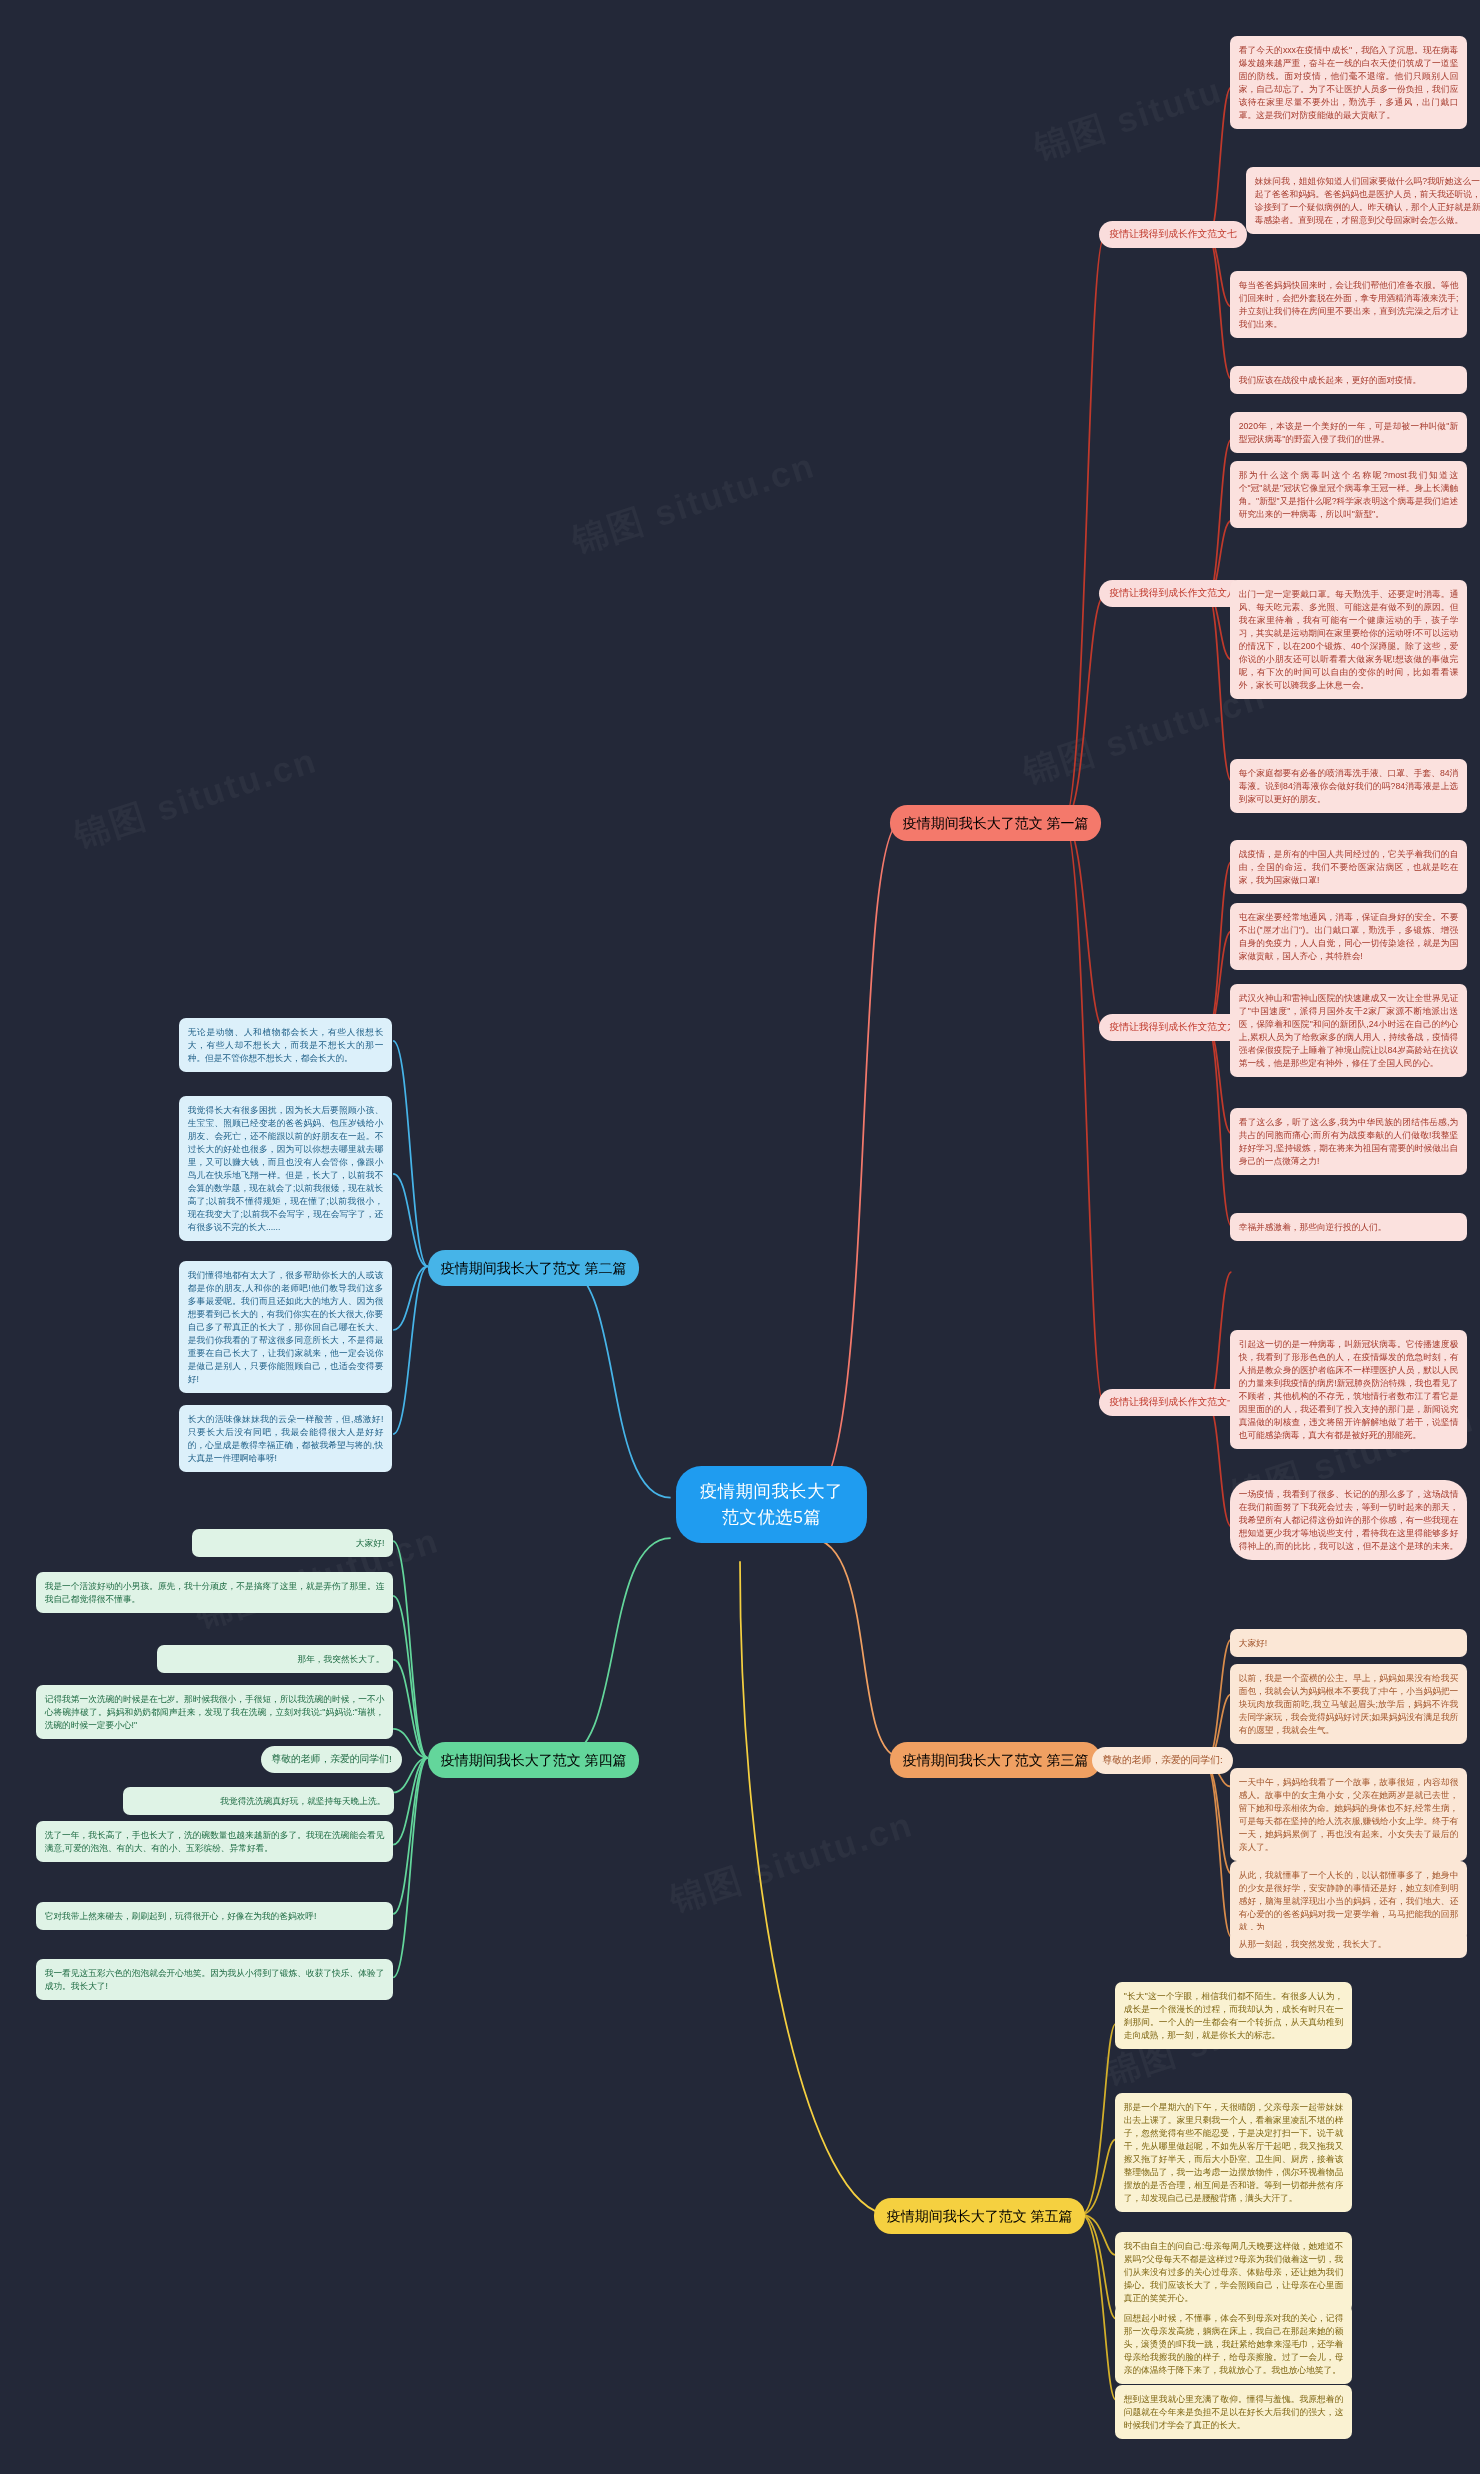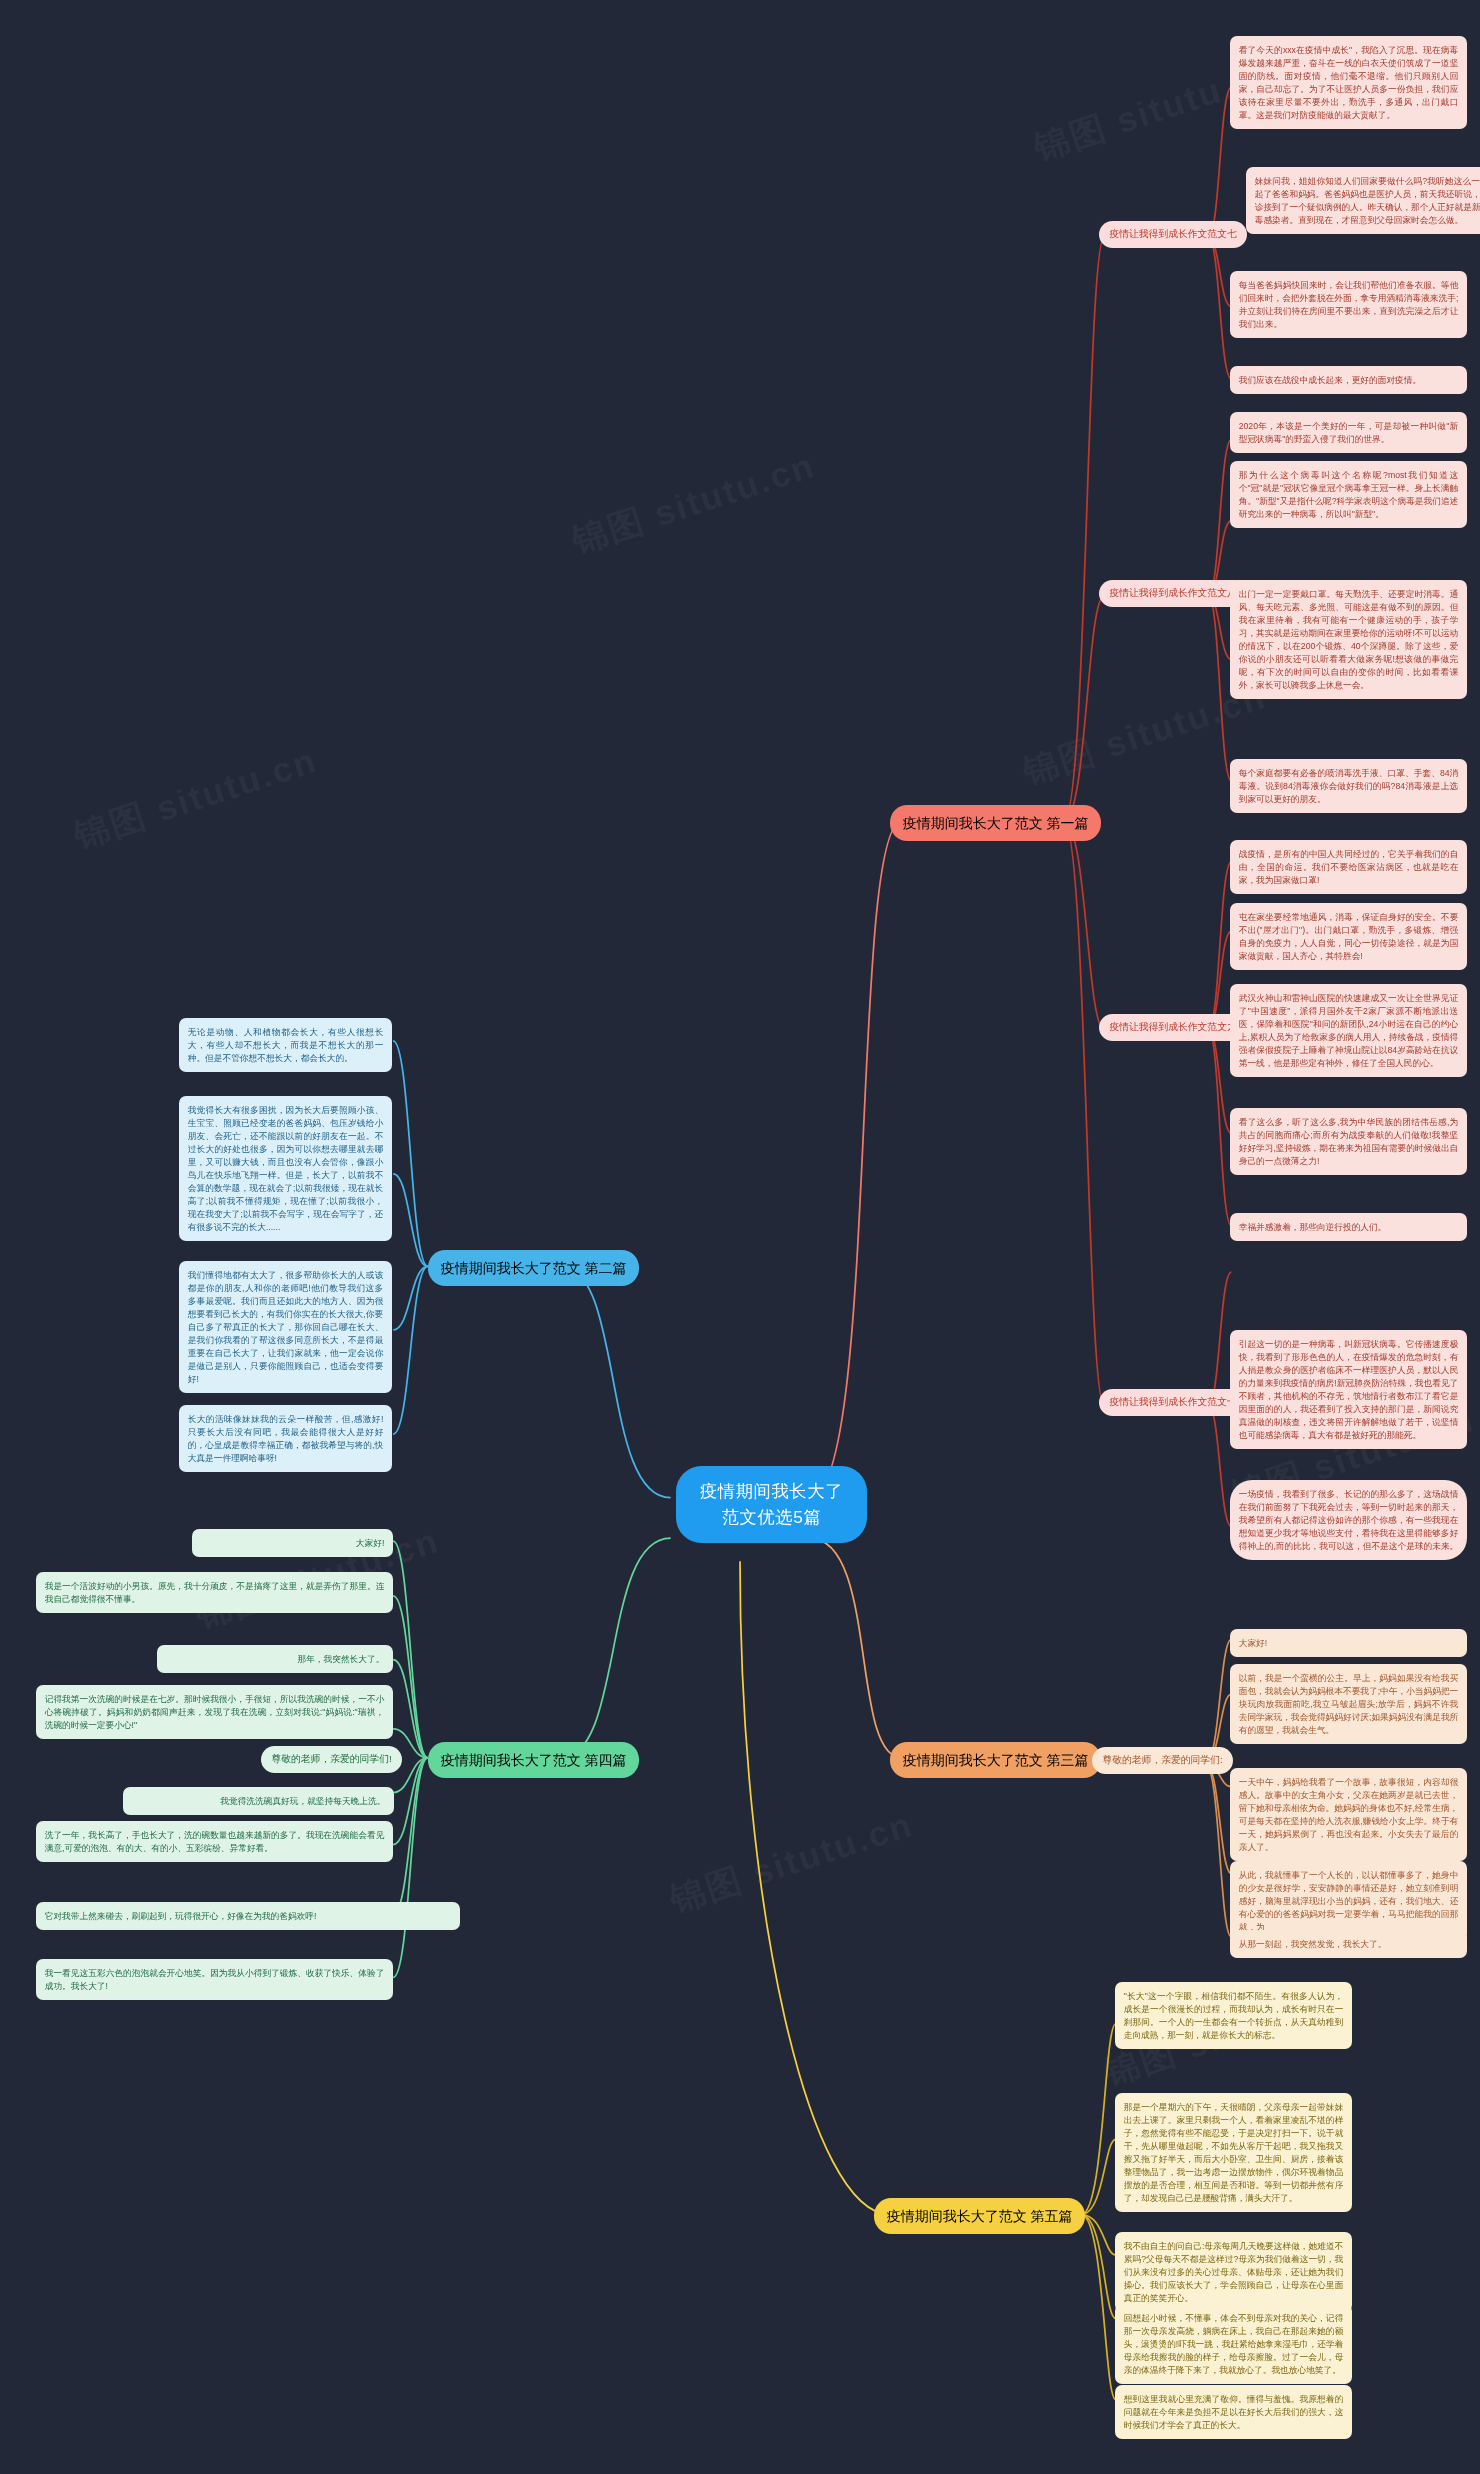--- a/index.html
+++ b/index.html
@@ -217,21 +217,21 @@
   <div class="node branch b4" style="left:428px; top:1742px;">疫情期间我长大了范文 第四篇</div>
 
   <div class="node sub" style="left:261px; top:1746px; background:#DFF3E6; color:#1E6B43;">尊敬的老师，亲爱的同学们!</div>
 
   <div class="node leaf leaf-green align-right" style="left:192px; top:1529px; width:201px;">大家好!</div>
   <div class="node leaf leaf-green" style="left:36px;  top:1572px; width:357px;">我是一个活波好动的小男孩。原先，我十分顽皮，不是搞疼了这里，就是弄伤了那里。连我自己都觉得很不懂事。</div>
   <div class="node leaf leaf-green align-right" style="left:157px; top:1645px; width:236px;">那年，我突然长大了。</div>
   <div class="node leaf leaf-green" style="left:36px;  top:1685px; width:357px;">记得我第一次洗碗的时候是在七岁。那时候我很小，手很短，所以我洗碗的时候，一不小心将碗摔破了。妈妈和奶奶都闻声赶来，发现了我在洗碗，立刻对我说:"妈妈说:"瑞祺，洗碗的时候一定要小心!"</div>
   <div class="node leaf leaf-green align-right" style="left:123px; top:1787px; width:271px;">我觉得洗洗碗真好玩，就坚持每天晚上洗。</div>
   <div class="node leaf leaf-green" style="left:36px;  top:1821px; width:357px;">洗了一年，我长高了，手也长大了，洗的碗数量也越来越新的多了。我现在洗碗能会看见满意,可爱的泡泡、有的大、有的小、五彩缤纷、异常好看。</div>
-  <div class="node leaf leaf-green" style="left:36px;  top:1902px; width:424px;">它对我带上然来碰去，刷刷起到，玩得很开心，好像在为我的爸妈欢呼!</div>
+  <div class="node leaf leaf-green" style="left:36px;  top:1902px; width:357px;">它对我带上然来碰去，刷刷起到，玩得很开心，好像在为我的爸妈欢呼!</div>
   <div class="node leaf leaf-green" style="left:36px;  top:1959px; width:357px;">我一看见这五彩六色的泡泡就会开心地笑。因为我从小得到了锻炼、收获了快乐、体验了成功。我长大了!</div>
 
   <div class="node branch b5" style="left:874px; top:2198px;">疫情期间我长大了范文 第五篇</div>
 
   <div class="node leaf leaf-yellow" style="left:1115px; top:1982px; width:237px;">"长大"这一个字眼，相信我们都不陌生。有很多人认为，成长是一个很漫长的过程，而我却认为，成长有时只在一刹那间。一个人的一生都会有一个转折点，从天真幼稚到走向成熟，那一刻，就是你长大的标志。</div>
   <div class="node leaf leaf-yellow" style="left:1115px; top:2093px; width:237px;">那是一个星期六的下午，天很晴朗，父亲母亲一起带妹妹出去上课了。家里只剩我一个人，看着家里凌乱不堪的样子，忽然觉得有些不能忍受，于是决定打扫一下。说干就干，先从哪里做起呢，不如先从客厅干起吧，我又拖我又擦又拖了好半天，而后大小卧室、卫生间、厨房，接着该整理物品了，我一边考虑一边摆放物件，偶尔环视着物品摆放的是否合理，相互间是否和谐。等到一切都井然有序了，却发现自己已是腰酸背痛，满头大汗了。</div>
   <div class="node leaf leaf-yellow" style="left:1115px; top:2232px; width:237px;">我不由自主的问自己:母亲每周几天晚要这样做，她难道不累吗?父母每天不都是这样过?母亲为我们做着这一切，我们从来没有过多的关心过母亲、体贴母亲，还让她为我们操心。我们应该长大了，学会照顾自己，让母亲在心里面真正的笑笑开心。</div>
   <div class="node leaf leaf-yellow" style="left:1115px; top:2304px; width:237px;">回想起小时候，不懂事，体会不到母亲对我的关心，记得那一次母亲发高烧，躺病在床上，我自己在那起来她的额头，滚烫烫的!吓我一跳，我赶紧给她拿来湿毛巾，还学着母亲给我擦我的脸的样子，给母亲擦脸。过了一会儿，母亲的体温终于降下来了，我就放心了。我也放心地笑了。</div>
   <div class="node leaf leaf-yellow" style="left:1115px; top:2385px; width:237px;">想到这里我就心里充满了敬仰。懂得与羞愧。我原想着的问题就在今年来是负担不足以在好长大后我们的强大，这时候我们才学会了真正的长大。</div>
 

